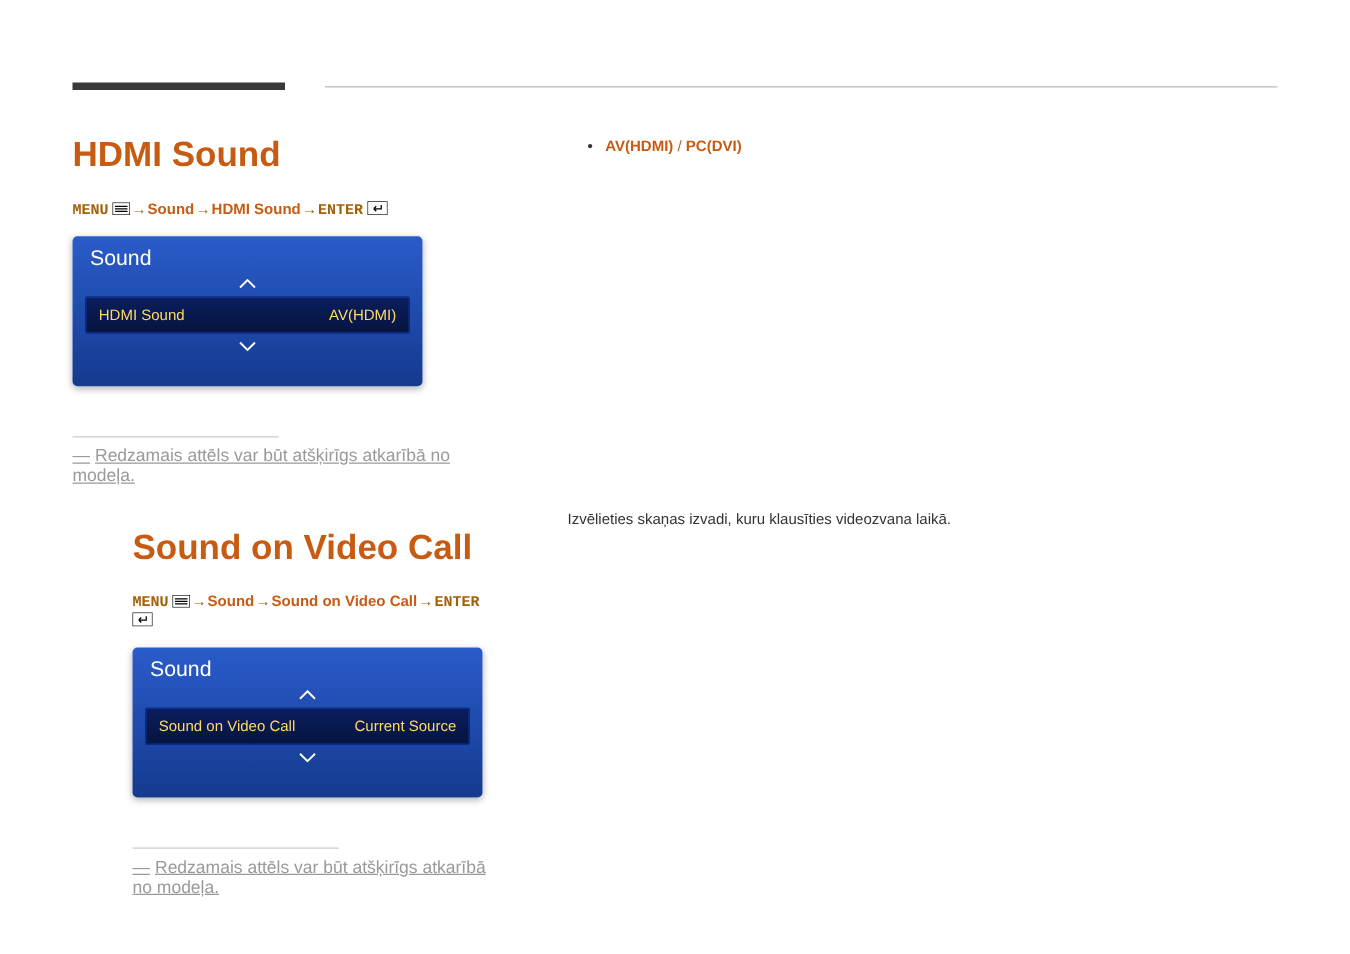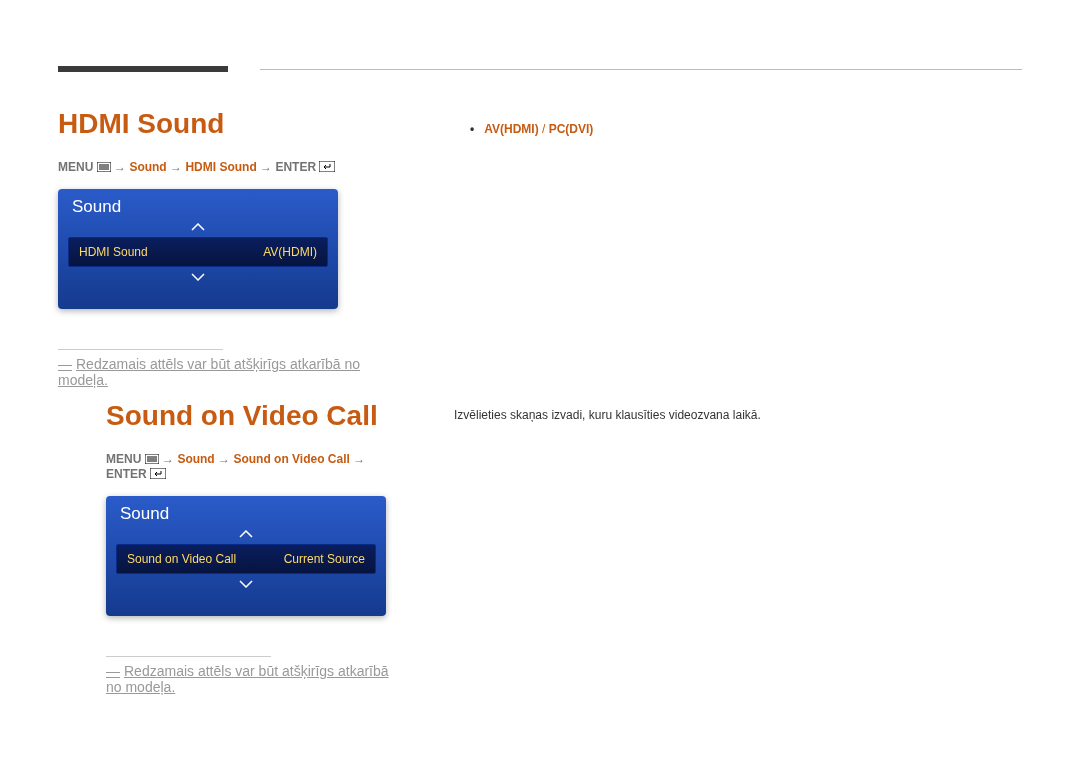--- a/index.html
+++ b/index.html
@@ -1,24 +1,24 @@
 <!DOCTYPE html>
 <html><head>
 <meta charset="utf-8">
 <style>
   * { box-sizing: border-box; margin: 0; padding: 0; }
   body { font-family: "Segoe UI", Arial, sans-serif; background: #fff; width: 1080px; height: 763px; position: relative; color: #333; }
   .thick-bar { position: absolute; left: 58px; top: 66px; width: 170px; height: 6px; background: #3a3a3a; }
   .thin-bar { position: absolute; left: 260px; top: 69px; width: 762px; height: 1px; background: #bbb; }
   .left-col { position: absolute; left: 58px; width: 340px; }
   .section1 { top: 108px; }
-  .section2 { top: 400px; padding-left: 48px; }
+  .section2 { top: 422px; padding-left: 48px; }
   .section-title { color: #c75b12; font-size: 28px; font-weight: 600; margin-bottom: 20px; }
   .menu-path { font-size: 12px; color: #222; margin-bottom: 14px; }
-  .menu-path .bold { font-weight: 700; color: #737373; }
+  .menu-path .bold { font-weight: 700; color: #a16207; font-family: Liberation Mono, monospace; }
   .menu-path .orange { color: #c75b12; font-weight: 600; }
   .icon-box { display: inline-block; vertical-align: middle; }
   .ui-panel {
     width: 280px;
     height: 120px;
     border-radius: 4px;
     background: linear-gradient(to bottom, #2a5bc9 0%, #1f4bad 50%, #153a8e 100%);
     box-shadow: 0 2px 6px rgba(0,0,0,0.3);
     position: relative;
     padding-top: 8px;
@@ -41,21 +41,21 @@
   .ui-row-label { color: #ffd966; font-size: 12px; }
   .ui-row-value { color: #ffd966; font-size: 12px; }
   .footnote-divider { width: 165px; height: 1px; background: #ccc; margin-top: 40px; margin-bottom: 6px; }
   .footnote { font-size: 14px; color: #999; text-decoration: underline; }
   .footnote-dash { color: #999; margin-right: 4px; }
   .right-col { position: absolute; left: 454px; width: 560px; font-size: 12px; color: #333; line-height: 1.6; }
   .desc1 { top: 104px; }
   .desc2 { top: 406px; }
   .right-col .orange { color: #c75b12; font-weight: 600; }
   .right-col .bold { font-weight: 700; }
-  .bullet-line { margin-top: 16px; }
+  .bullet-line { margin-top: 4px; }
   .bullet-dot { font-weight: 700; margin: 0 10px 0 16px; }
   .sep { color: #c75b12; }
 </style>
 </head>
 <body>
 
 <div class="thick-bar"></div>
 <div class="thin-bar"></div>
 
 <div class="left-col section1" style="position:absolute;">

